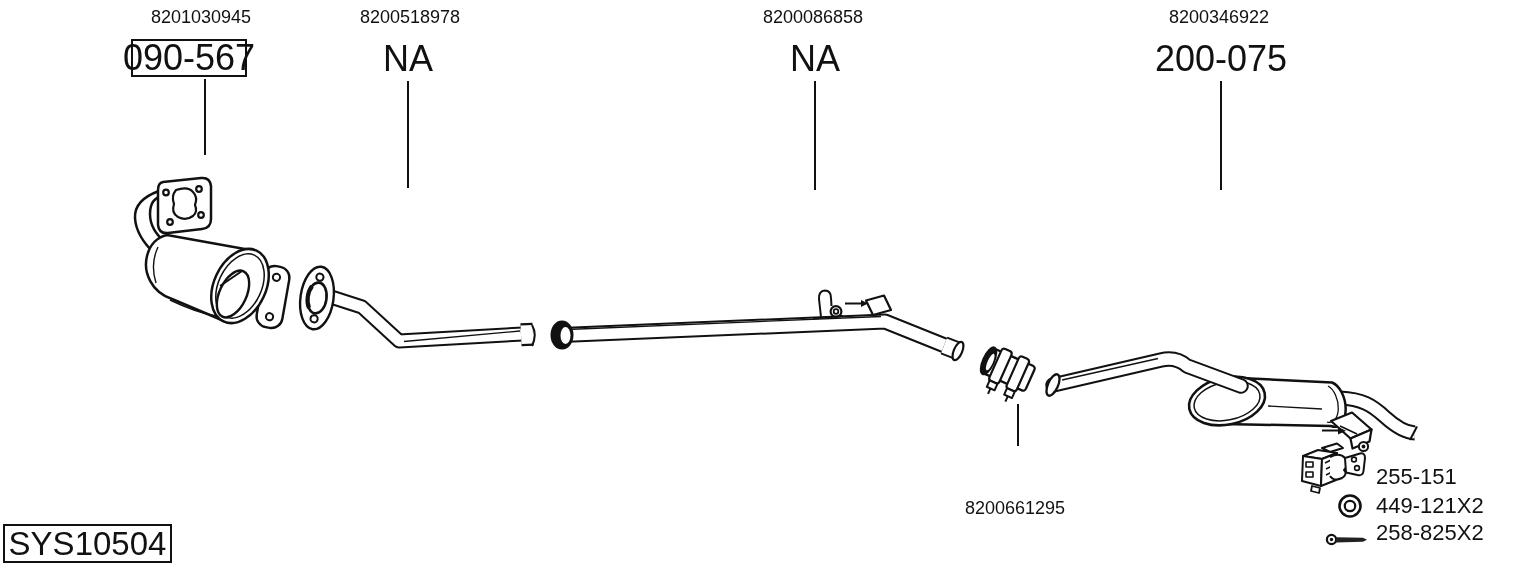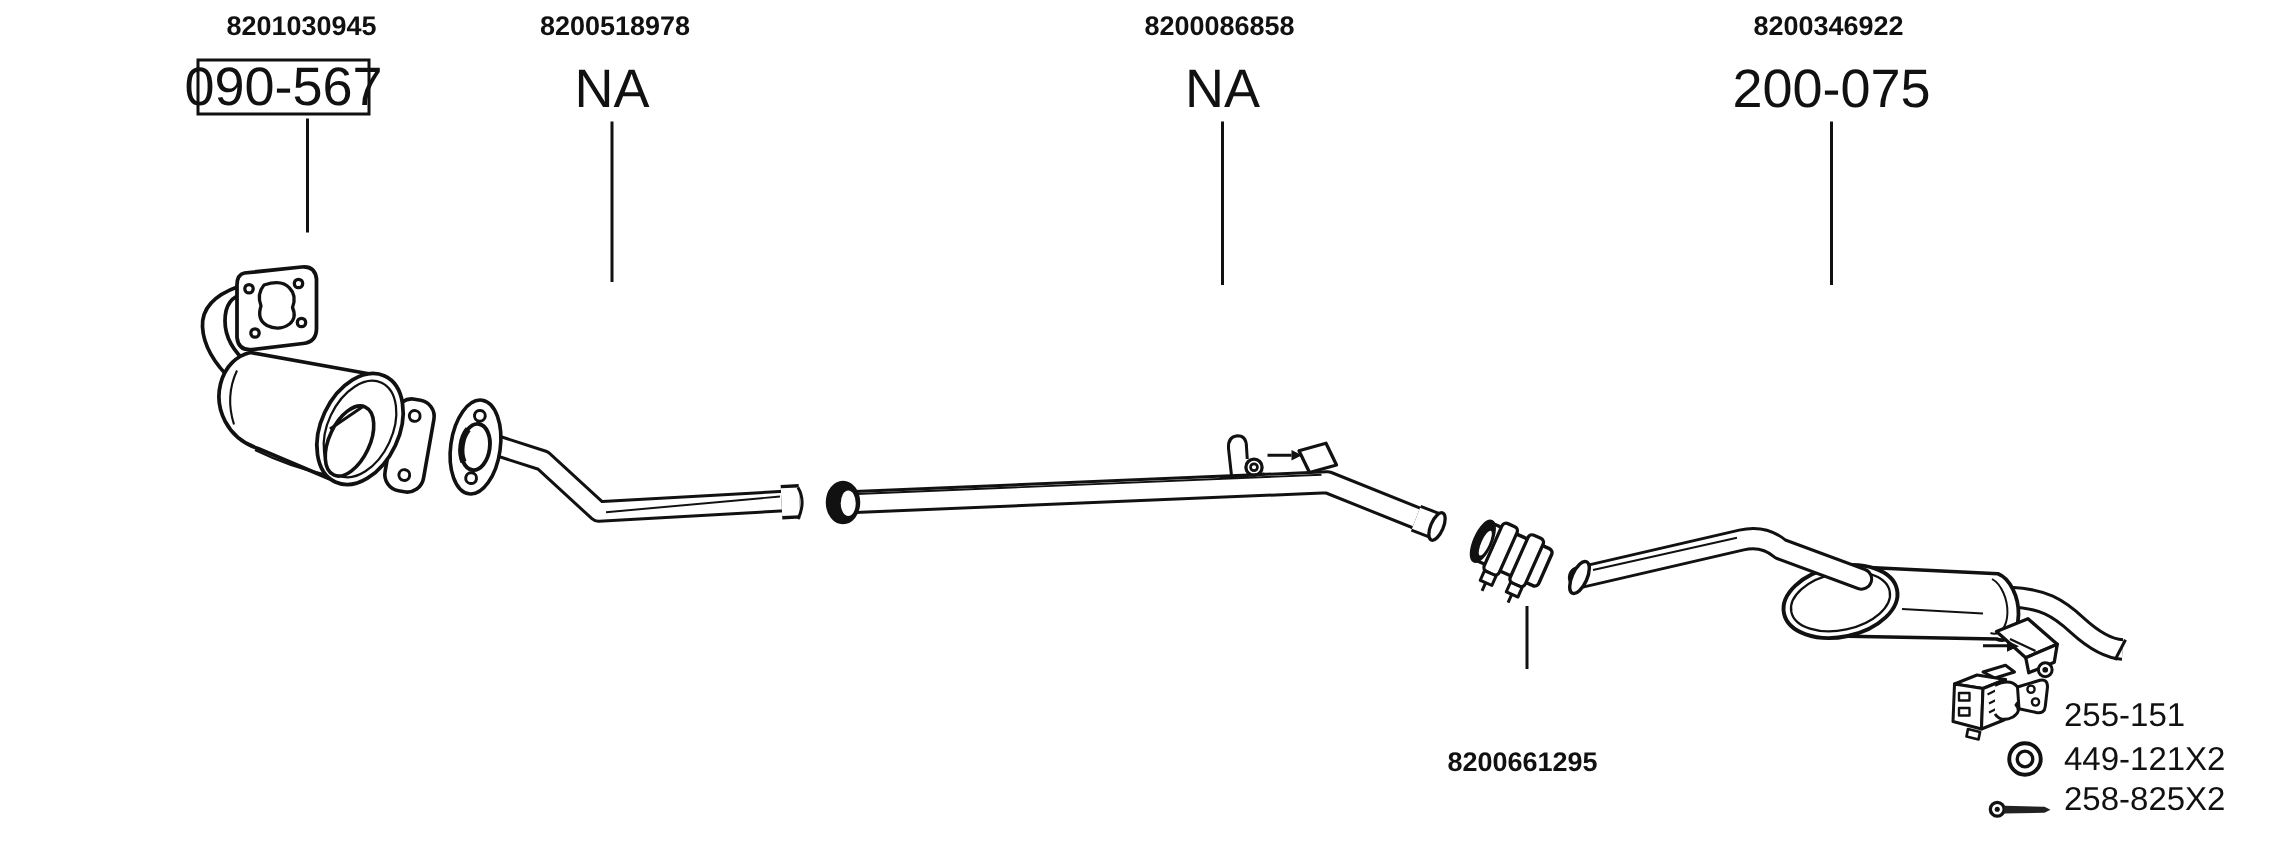--- a/index.html
+++ b/index.html
@@ -2,21 +2,21 @@
 <html><head>
 <meta charset="utf-8">
 <style>
   html,body{margin:0;padding:0;background:#fff;}
   #stage{
     position:relative;width:1530px;height:566px;background:#ffffff;overflow:hidden;
     font-family:"Liberation Sans", sans-serif;color:#111;
   }
   #stage svg{position:absolute;left:0;top:0;}
   .lbl{position:absolute;white-space:nowrap;color:#111;}
-  .ref{font-size:18px;line-height:18px;transform:translateX(-50%);font-weight:bold;}
+  .ref{font-size:18px;line-height:18px;transform:translateX(-50%);}
   .code{font-size:36px;line-height:38px;transform:translateX(-50%);}
   .boxed{
     border:2.5px solid #111;display:flex;align-items:center;justify-content:center;
     box-sizing:border-box;transform:none;
   }
   .hw{font-size:22px;line-height:24px;}
   .sys{font-size:33px;}
 </style>
 </head>
 <body>
@@ -191,14 +191,15 @@
 
   <div class="lbl ref" style="left:1219px;top:8px;">8200346922</div>
   <div class="lbl code" style="left:1221px;top:40px;">200-075</div>
 
   <div class="lbl ref" style="left:1015px;top:499px;">8200661295</div>
 
   <div class="lbl hw" style="left:1376px;top:465px;">255-151</div>
   <div class="lbl hw" style="left:1376px;top:494px;">449-121X2</div>
   <div class="lbl hw" style="left:1376px;top:521px;">258-825X2</div>
 
+  <div class="lbl sys boxed" style="left:3px;top:524px;width:169px;height:39px;">SYS10504</div>
 
 </div>
 
 </body></html>

